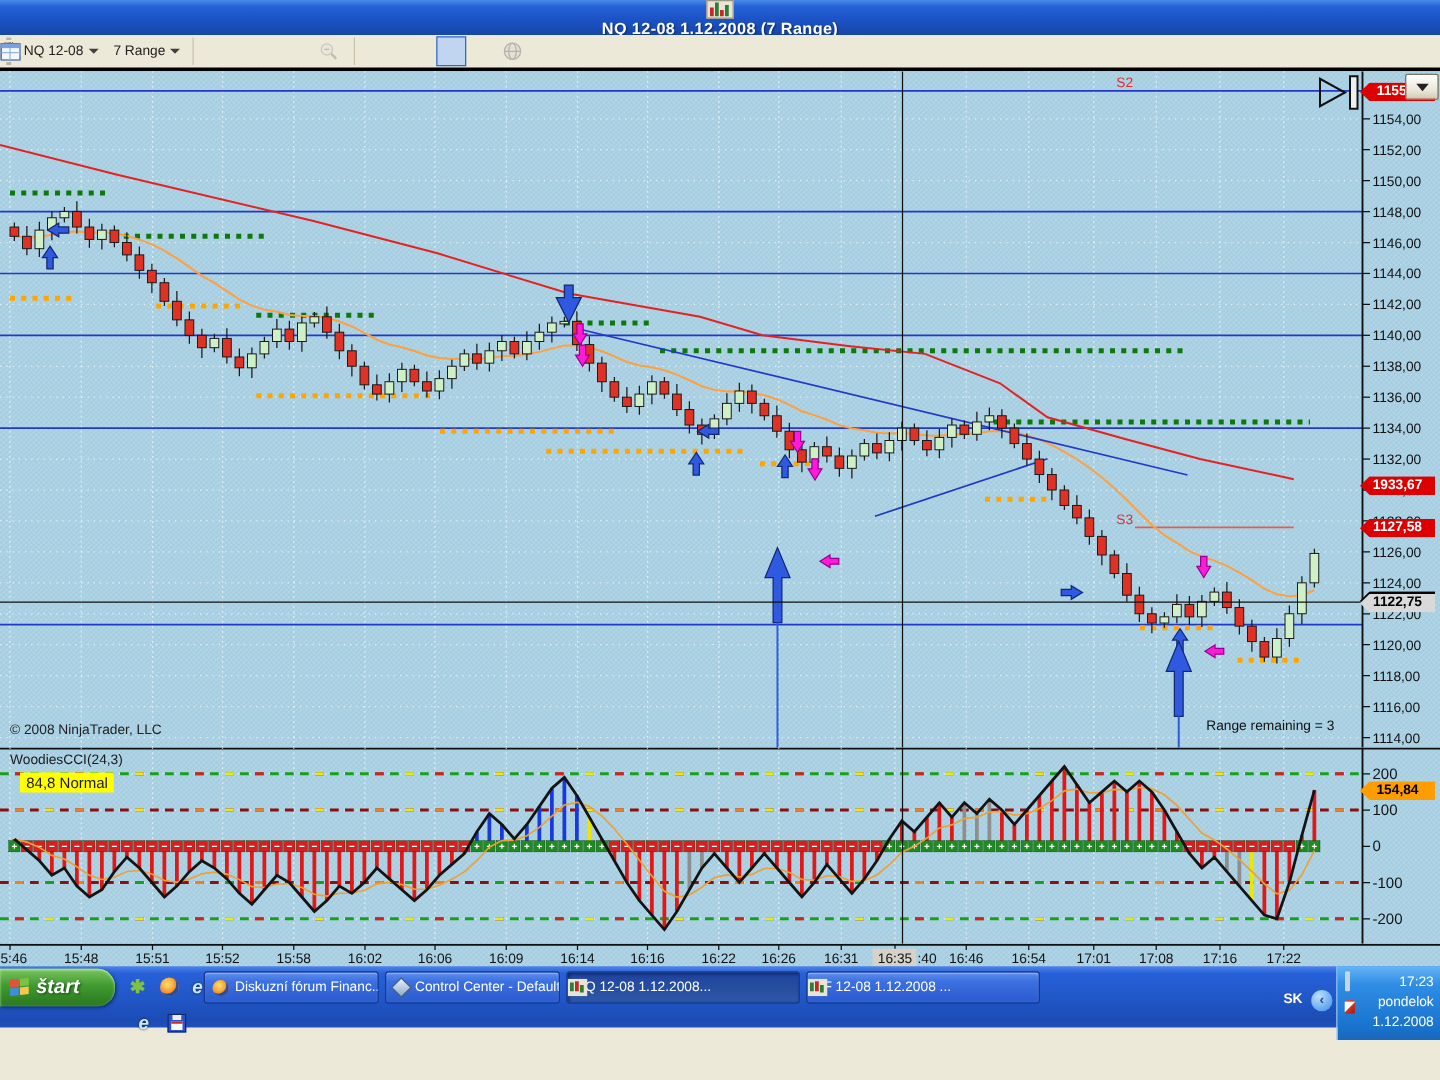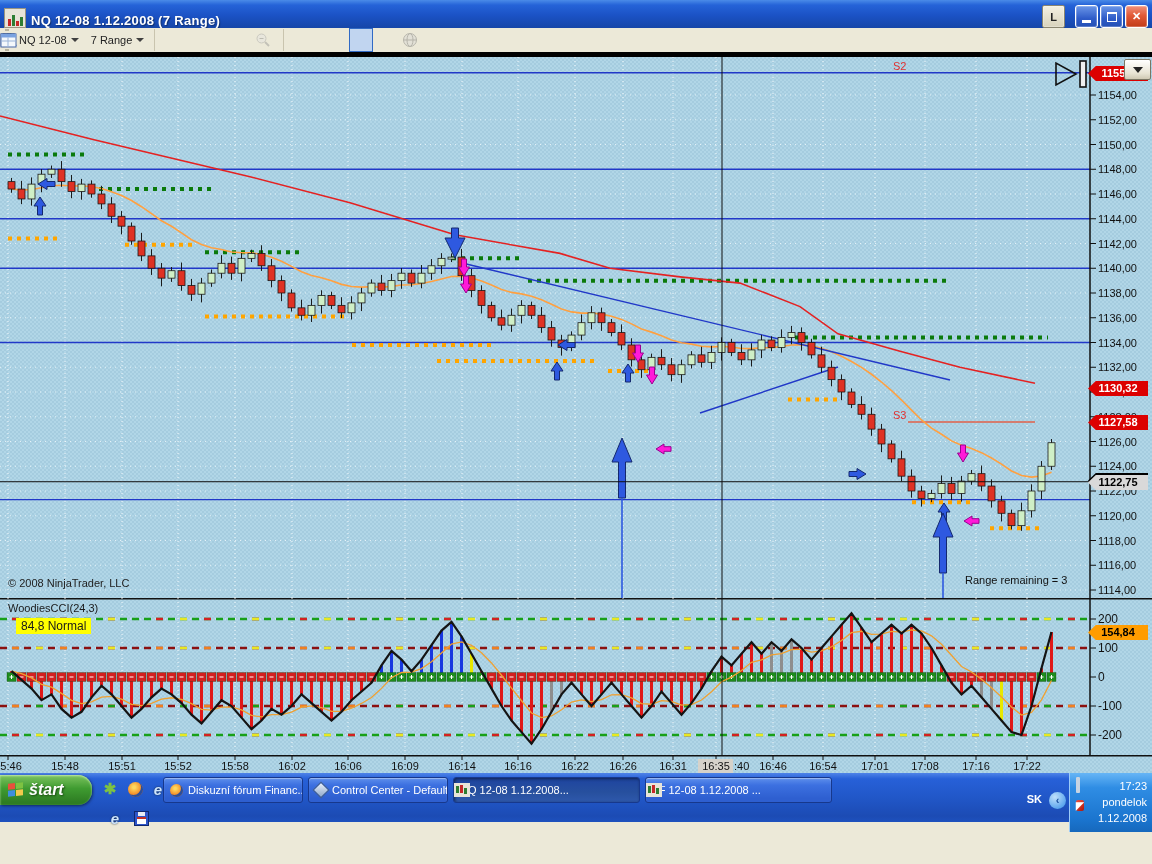--- a/index.html
+++ b/index.html
@@ -1,37 +1,37 @@
 <!DOCTYPE html>
 <html><head>
 <meta charset="utf-8">
 <style>
   html,body{margin:0;padding:0;background:#000;}
   #app{position:relative;width:1152px;height:864px;overflow:hidden;
        font-family:"Liberation Sans",sans-serif;font-size:11px;background:#ECE9D8;}
   
   .titlebar{position:absolute;left:0;top:0;width:1152px;height:28px;
     background:linear-gradient(180deg,#4A8BE8 0%,#2563D8 18%,#1B52C5 55%,#1646A8 100%);
-    display:flex;align-items:flex-end;color:#fff;}
+    display:flex;align-items:center;color:#fff;flex-direction:column;}
   .titlebar .appicon{width:18px;height:16px;margin:0 5px 0 4px;background:#E8E4D8;border:1px solid #9A9682;
     display:flex;align-items:flex-end;justify-content:center;gap:1px;padding:1px;}
   .titlebar .appicon i{display:block;width:3px;background:#2E7D32;}
   .titlebar .appicon i.r{background:#C62828;}
   .titlebar .title{font-size:13px;font-weight:bold;text-shadow:1px 1px 1px #10306E;letter-spacing:.3px;}
   .titlebar .spacer{flex:1}
   .tb-btn{width:21px;height:21px;margin-right:2px;border-radius:3px;border:1px solid #fff;
     display:flex;align-items:center;justify-content:center;color:#fff;font-weight:bold;font-size:11px;
     background:linear-gradient(180deg,#6A96E8,#2E5BC8 60%,#2450B4);box-shadow:inset 0 0 0 1px rgba(255,255,255,.25);}
   .tb-btn.link{background:linear-gradient(180deg,#F4F1E2,#D8D3BC);color:#222;border:1px solid #8A8670;border-radius:2px;margin-right:10px;}
   .tb-btn.close{background:linear-gradient(180deg,#F1927B,#E25937 45%,#C13B17);margin-right:4px;}
   .glyph-min{display:block;width:9px;height:3px;background:#fff;margin-top:10px;}
   .glyph-restore{display:block;width:8px;height:7px;border:1px solid #fff;border-top:2px solid #fff;background:transparent;}
   
   .toolbar{position:absolute;left:0;top:28px;width:1152px;height:29px;background:#ECE9D8;
-    border-bottom:5px solid #000000;display:flex;align-items:center;gap:2px;padding-left:2px;box-sizing:border-box;}
+    border-bottom:3px solid #000000;display:flex;align-items:center;gap:2px;padding-left:2px;box-sizing:border-box;}
   .grip{width:4px;height:22px;margin:0 3px;background:repeating-linear-gradient(180deg,#B8B4A0 0 2px,transparent 2px 4px);}
   .dd{display:flex;align-items:center;gap:4px;padding:2px 5px;color:#222;}
   .dd .arr{width:0;height:0;border-left:4px solid transparent;border-right:4px solid transparent;border-top:4px solid #404040;}
   .sep{width:1px;height:22px;background:#C9C4AE;margin:0 3px;}
   .icbtn{width:22px;height:22px;display:flex;align-items:center;justify-content:center;border:1px solid transparent;}
   .icbtn.withdd{width:30px;gap:2px;}
   .icbtn.pressed{border:1px solid #316AC5;background:#C1D5F0;}
   .icbtn.disabled{opacity:.4;filter:grayscale(1);}
   
   .chart-client{position:absolute;left:0;top:57px;width:1152px;height:748px;
@@ -1001,21 +1001,21 @@
         <line x1="1027" y1="0" x2="1027" y2="5" stroke="#111"></line>
         <text x="1027" y="15" fill="#111" font-size="11" font-family="Liberation Sans, sans-serif" text-anchor="middle">17:22</text>
       </svg>
     <div class="cci-label">WoodiesCCI(24,3)</div>
     <div class="cci-badge">84,8 Normal</div>
     <div class="axis-dd">
         <span class="arr"></span>
       </div>
     <div id="markers">
         <div class="marker" style="top: 9px; background: rgb(220, 0, 0); color: rgb(255, 255, 255);">1155,8</div>
-        <div class="marker" style="top: 324px; background: rgb(220, 0, 0); color: rgb(255, 255, 255);">1130,32</div>
+        <div class="marker" style="top: 324px; background: rgb(220, 0, 0); color: rgb(255, 255, 255);">1933,67</div>
         <div class="marker" style="top: 358px; background: rgb(220, 0, 0); color: rgb(255, 255, 255);">1127,58</div>
         <div class="marker" style="top: 393px; background: rgb(0, 0, 0); color: rgb(255, 255, 255); margin-top: 23px;">1124,75</div>
         <div class="marker" style="top: 418px; background: rgb(217, 217, 217); color: rgb(0, 0, 0);">1122,75</div>
         <div class="marker" style="top: 568px; background: rgb(255, 156, 0); color: rgb(0, 0, 0);">154,84</div>
       </div>
   </div>
 
   <div class="hscroll">
     <span class="sbtn" style="left:1px">◄</span>
     <span class="thumb"></span>

